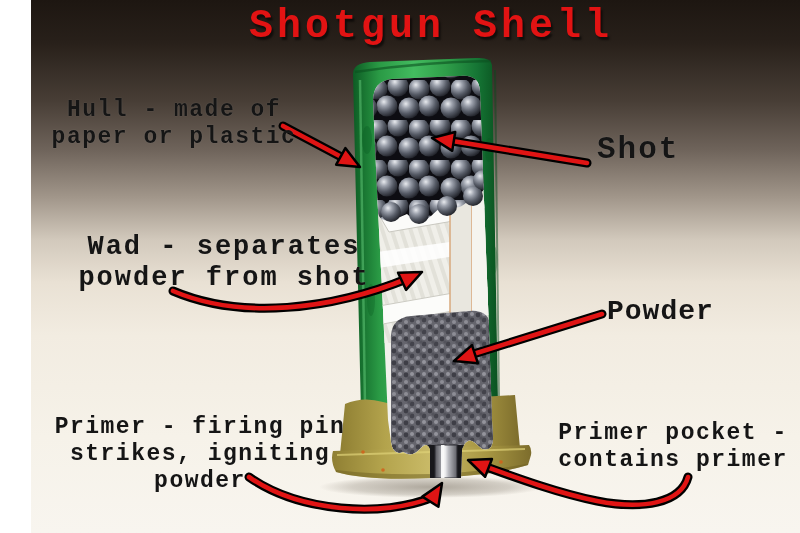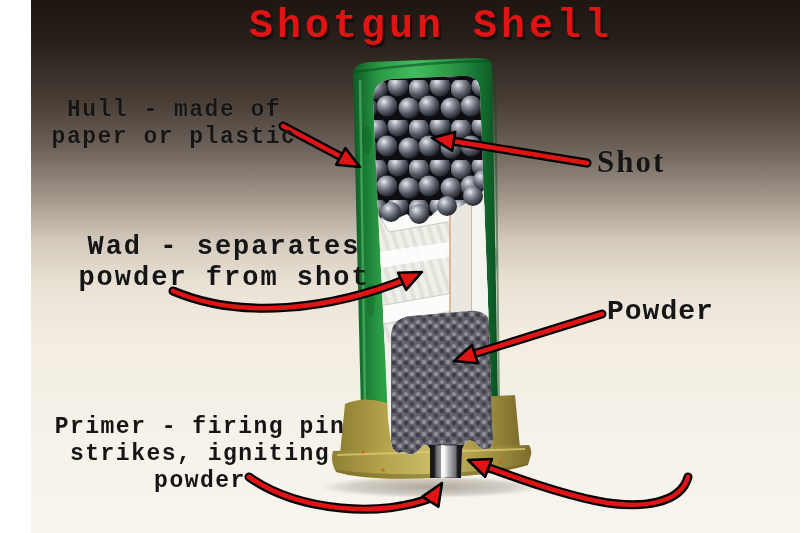--- a/index.html
+++ b/index.html
@@ -20,21 +20,21 @@
   }
   .lbl{
     position:absolute;font-weight:bold;color:#151515;
     white-space:pre-line;text-align:center;
     text-shadow:0 0 1px rgba(255,255,255,0.25);
   }
   #hull-label  {left:10px; top:97px;width:266px;font-size:23px;line-height:27px;letter-spacing:1.5px;}
   #wad-label   {left:28px; top:232px;width:330px;font-size:27px;line-height:31px;letter-spacing:2px;}
   #primer-label{left:16px; top:414px;width:306px;font-size:23px;line-height:27px;letter-spacing:1.5px;}
   #pocket-label{left:516px;top:420px;width:252px;font-size:23px;line-height:27px;letter-spacing:1.5px;}
-  #shot-label  {left:566px;top:144px;font-size:31px;letter-spacing:2px;font-family:Liberation Serif, serif;}
+  #shot-label  {left:566px;top:132px;font-size:31px;letter-spacing:2px;}
   #powder-label{left:576px;top:296px;font-size:28px;letter-spacing:1px;}
   .ab{stroke:#000;stroke-width:9;fill:none;stroke-linecap:round;}
   .ar{stroke:#e01414;stroke-width:4.6;fill:none;stroke-linecap:round;}
   .ah{fill:#e01414;stroke:#000;stroke-width:2.5;stroke-linejoin:round;}
 </style>
 </head>
 <body>
 
 <div id="stage">
 
@@ -199,14 +199,16 @@
 
   <div class="lbl" id="hull-label">Hull - made of
 paper or plastic</div>
   <div class="lbl" id="shot-label">Shot</div>
   <div class="lbl" id="wad-label">Wad - separates
 powder from shot</div>
   <div class="lbl" id="powder-label">Powder</div>
   <div class="lbl" id="primer-label">Primer - firing pin
 strikes, igniting
 powder</div>
+  <div class="lbl" id="pocket-label">Primer pocket -
+contains primer</div>
 
 </div>
 
 </body></html>

